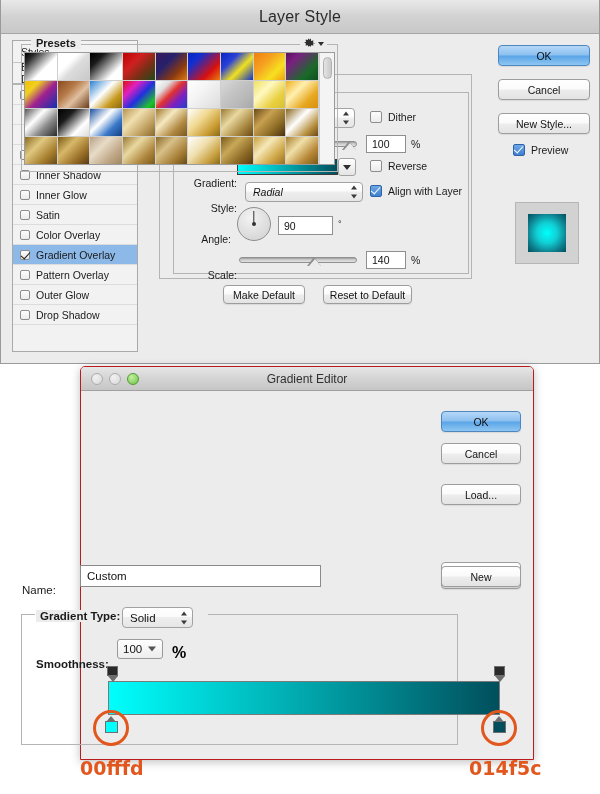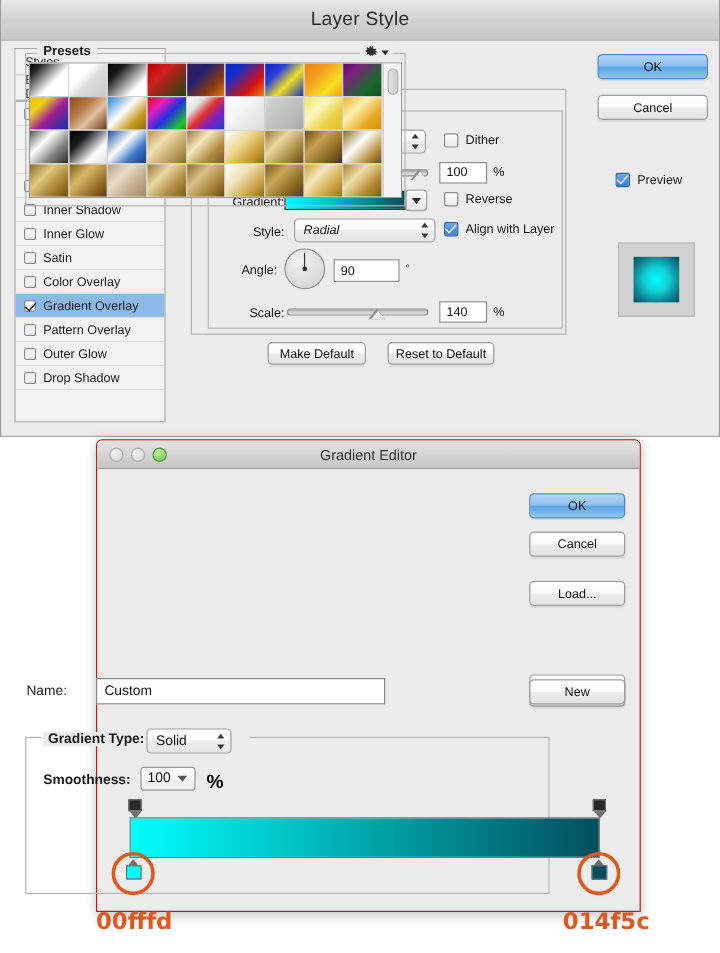--- a/index.html
+++ b/index.html
@@ -98,21 +98,21 @@
     border: 1px solid #b4b4b4;
   }
   #grp-gradient-legend {
     position: absolute; left: 182px; top: 52px;
     background: #ececec; padding: 0 5px;
     font-size: 10.5px; font-weight: bold; color: #1a1a1a;
   }
 
   .fld-label {
     position: absolute; font-size: 10.5px; color: #1a1a1a;
-    text-align: right; white-space: nowrap;
+    text-align: right; white-space: nowrap; margin-top: 14px;
   }
 
   
   .popup {
     position: absolute;
     background: linear-gradient(to bottom,#ffffff 0%,#fbfbfb 45%,#eeeeee 50%,#e6e6e6 100%);
     border: 1px solid #a2a2a2;
     border-radius: 4px;
     font-size: 10.5px; color: #111;
     display: flex; align-items: center;
@@ -571,20 +571,23 @@
     </div>
     <div class="btn" style="left:322px;top:251px;width:89px;height:19px;">
       <span>Reset to Default</span>
     </div>
 
     <div class="btn primary" style="left:497px;top:11px;width:92px;height:21px;">
       <span>OK</span>
     </div>
     <div class="btn" style="left:497px;top:45px;width:92px;height:21px;">
       <span>Cancel</span>
+    </div>
+    <div class="btn" style="left:497px;top:79px;width:92px;height:21px;">
+      <span>New Style...</span>
     </div>
     <div class="pcheck" style="left:512px;top:110px;">
       <span class="cbx on blue"></span>
       <span>Preview</span>
     </div>
     <div id="preview-box">
       <div id="preview-inner"></div>
     </div>
   </div>
 </div>

